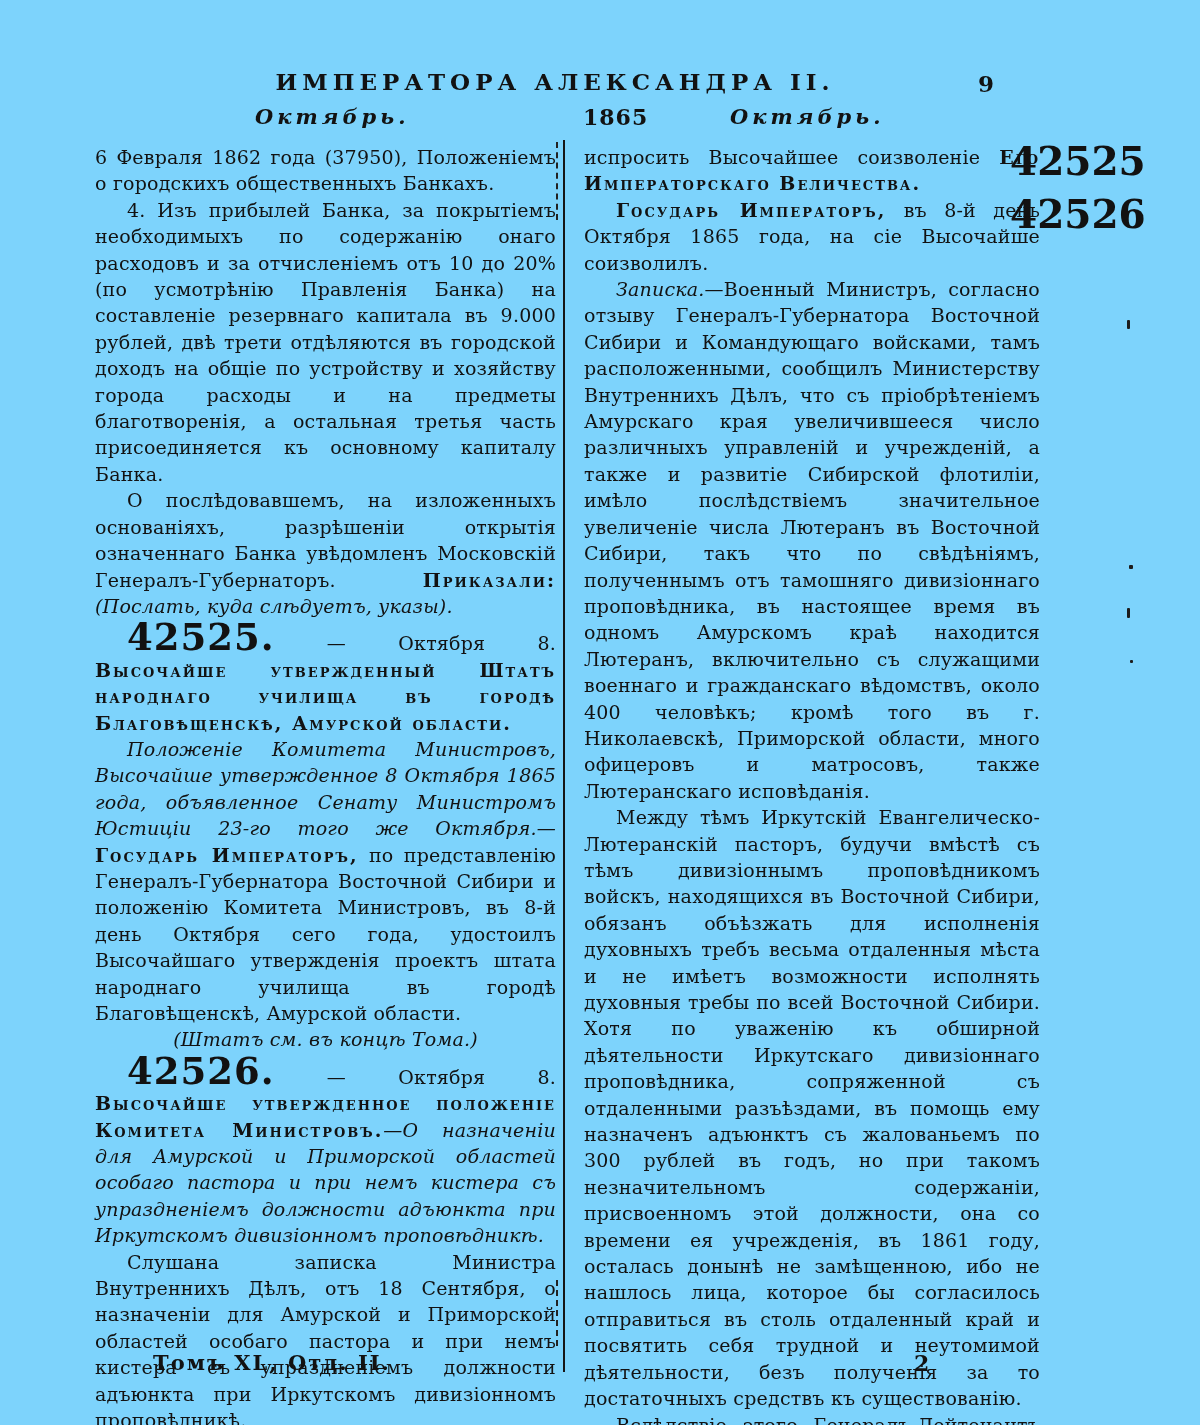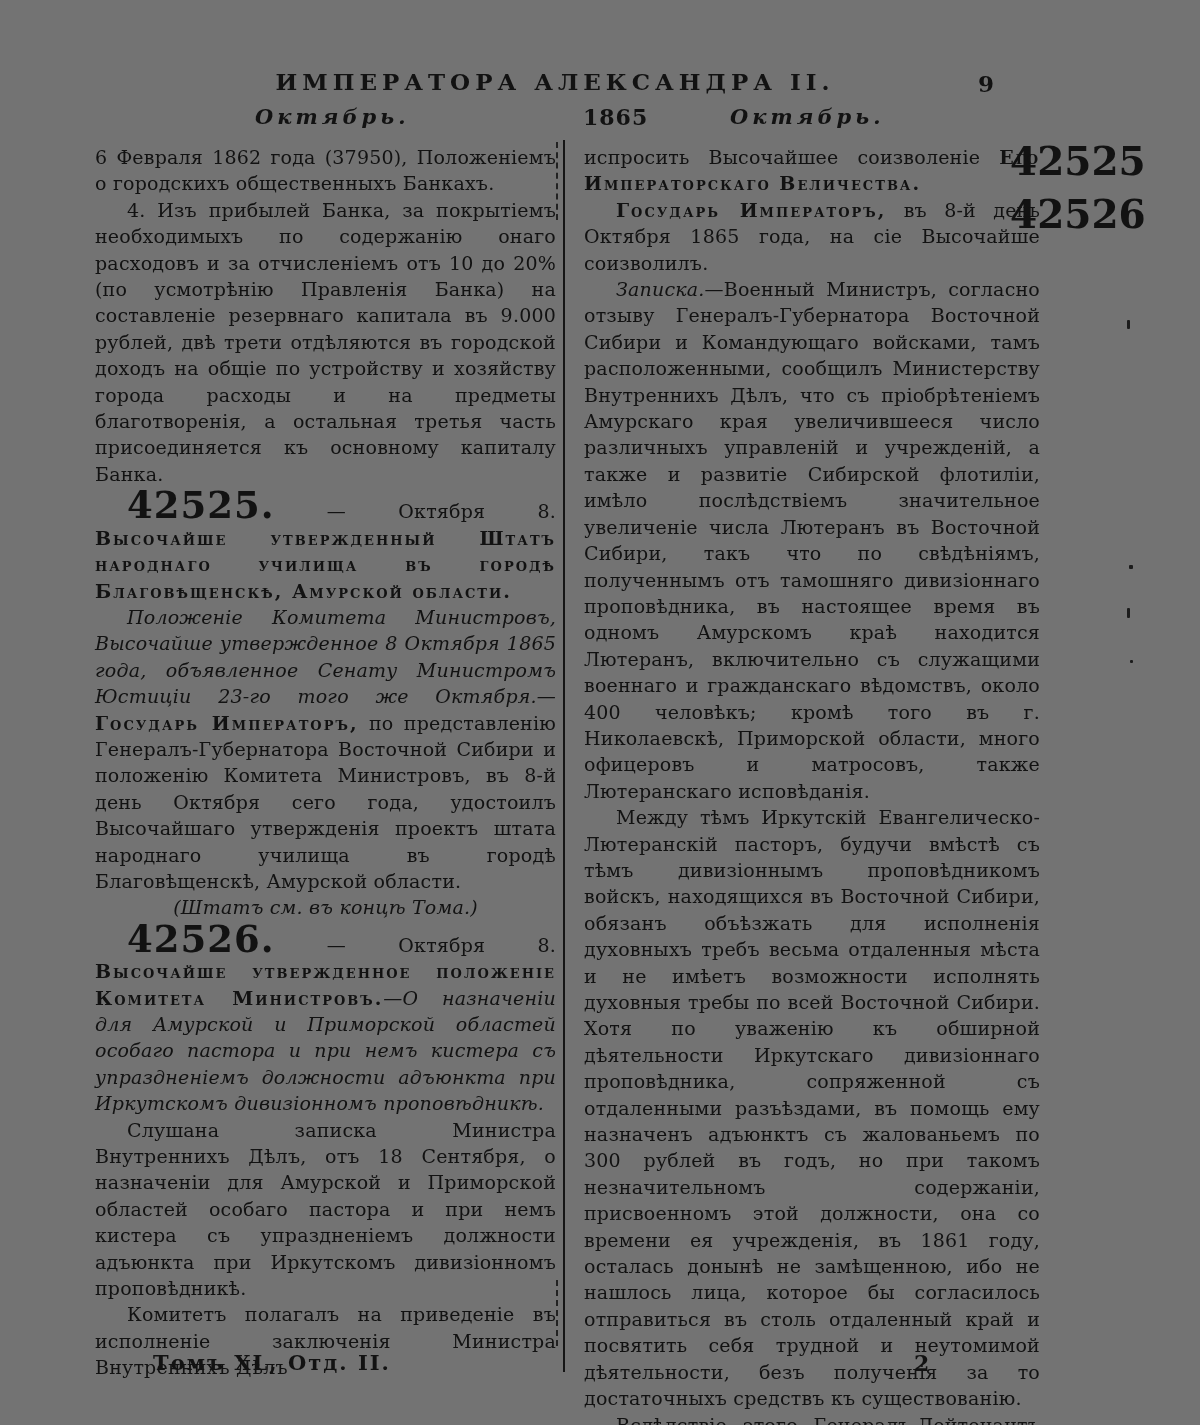--- a/index.html
+++ b/index.html
@@ -1,19 +1,19 @@
 <!DOCTYPE html>
 <html><head>
 <meta charset="utf-8">
 <style>
   html,body{margin:0;padding:0;background:#e8e8e8;}
   .page{
     position:relative;
     width:1200px;height:1425px;
-    background:#737373;
+    background:#7dd3fc;
     color:#121212;
     font-family:"DejaVu Serif", serif;
     overflow:hidden;
   }
   
   .title{
     position:absolute;left:95px;top:68px;width:920px;
     text-align:center;
     font-size:23px;font-weight:bold;letter-spacing:5px;
     white-space:nowrap;
@@ -100,20 +100,21 @@
   <div class="margin-num first">42525</div>
   <div class="margin-num second">42526</div>
 
   <div class="divider"></div>
   <div class="divider-dash-top"></div>
   <div class="divider-dash-bottom"></div>
 
   <div class="col col-left" id="col-left">
       <p><span>6 Февраля 1862 года (37950), Положеніемъ о городскихъ общественныхъ Банкахъ.</span></p>
       <p class="indent"><span>4. Изъ прибылей Банка, за покрытіемъ необходимыхъ по содержанію онаго расходовъ и за отчисленіемъ отъ 10 до 20% (по усмотрѣнію Правленія Банка) на составленіе резервнаго капитала въ 9.000 рублей, двѣ трети отдѣляются въ городской доходъ на общіе по устройству и хозяйству города расходы и на предметы благотворенія, а остальная третья часть присоединяется къ основному капиталу Банка.</span></p>
+      <p class="indent"><span>О послѣдовавшемъ, на изложенныхъ основаніяхъ, разрѣшеніи открытія означеннаго Банка увѣдомленъ Московскій Генералъ-Губернаторъ. </span><span class="r-caps">Приказали:</span><span class="r-italic"> (Послать, куда слѣдуетъ, указы).</span></p>
       <p class="indent"><span class="r-num">42525.</span><span> — Октября 8. </span><span class="r-caps">Высочайше утвержденный Штатъ народнаго училища въ городѣ Благовѣщенскѣ, Амурской области.</span></p>
       <p class="indent"><span class="r-italic">Положеніе Комитета Министровъ, Высочайше утвержденное 8 Октября 1865 года, объявленное Сенату Министромъ Юстиціи 23-го того же Октября.—</span><span class="r-caps">Государь Императоръ,</span><span> по представленію Генералъ-Губернатора Восточной Сибири и положенію Комитета Министровъ, въ 8-й день Октября сего года, удостоилъ Высочайшаго утвержденія проектъ штата народнаго училища въ городѣ Благовѣщенскѣ, Амурской области.</span></p>
       <p class="center"><span class="r-italic">(Штатъ см. въ концѣ Тома.)</span></p>
       <p class="indent"><span class="r-num">42526.</span><span> — Октября 8. </span><span class="r-caps">Высочайше утвержденное положеніе Комитета Министровъ.</span><span class="r-italic">—О назначеніи для Амурской и Приморской областей особаго пастора и при немъ кистера съ упраздненіемъ должности адъюнкта при Иркутскомъ дивизіонномъ проповѣдникѣ.</span></p>
       <p class="indent"><span>Слушана записка Министра Внутреннихъ Дѣлъ, отъ 18 Сентября, о назначеніи для Амурской и Приморской областей особаго пастора и при немъ кистера съ упраздненіемъ должности адъюнкта при Иркутскомъ дивизіонномъ проповѣдникѣ.</span></p>
       <p class="indent"><span>Комитетъ полагалъ на приведеніе въ исполненіе заключенія Министра Внутреннихъ Дѣлъ</span></p>
     </div>
   <div class="col col-right" id="col-right">
       <p><span>испросить Высочайшее соизволеніе </span><span class="r-caps">Его Императорскаго Величества.</span></p>
       <p class="indent"><span class="r-caps">Государь Императоръ,</span><span> въ 8-й день Октября 1865 года, на сіе Высочайше соизволилъ.</span></p>

